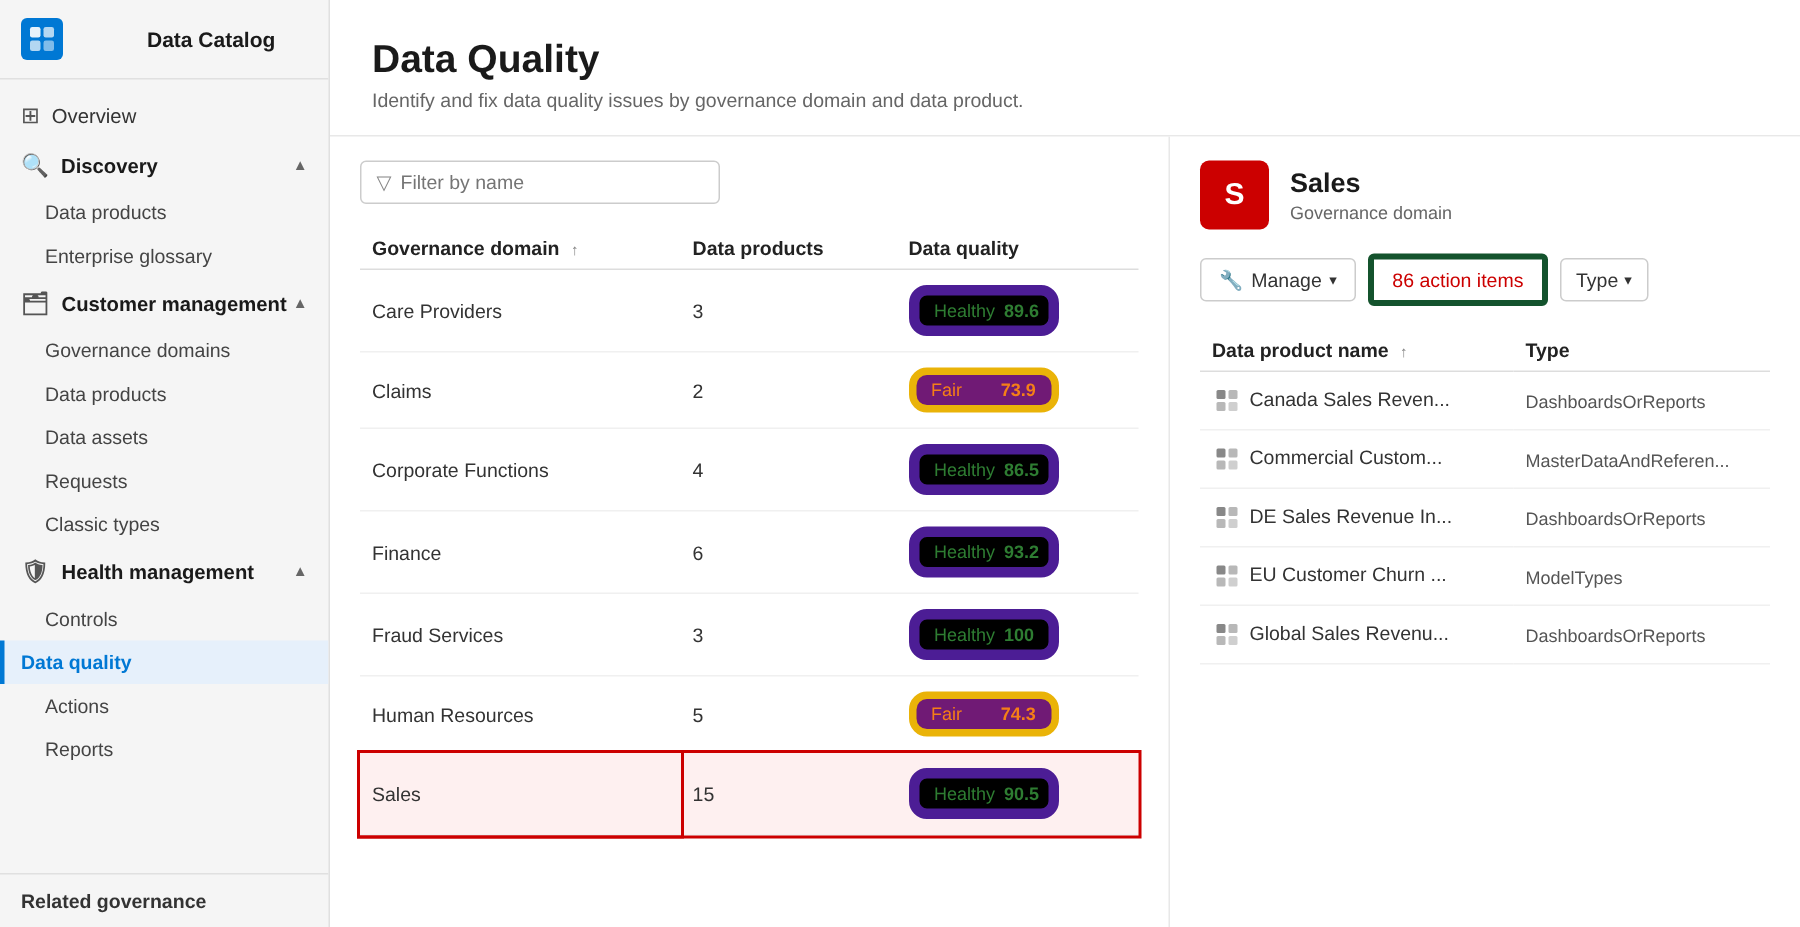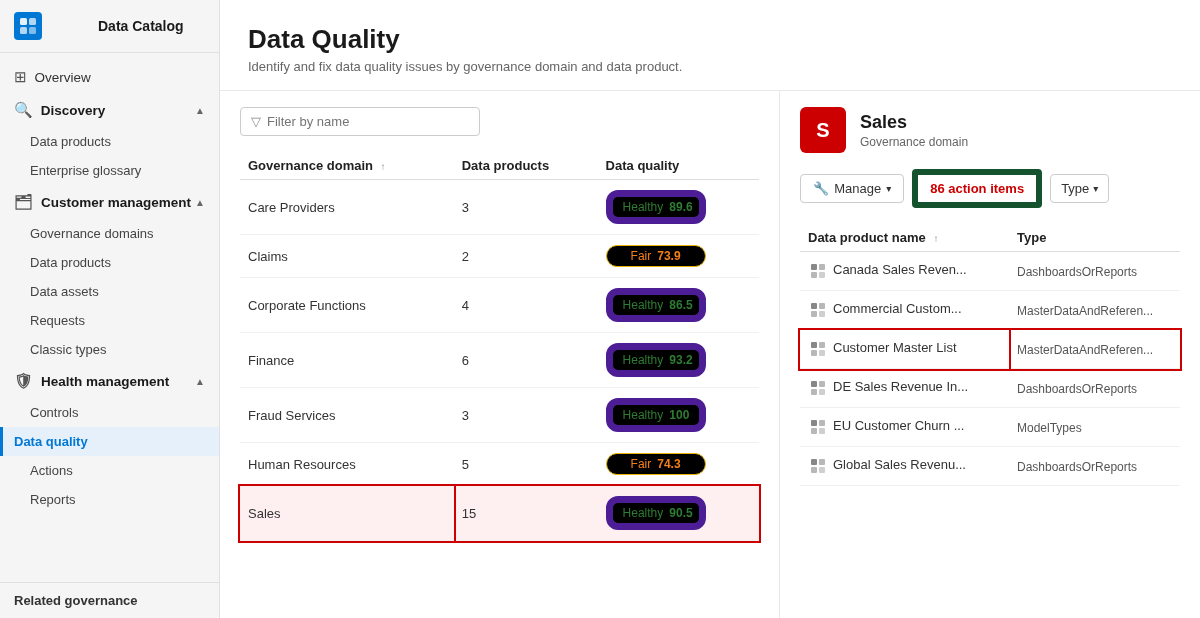--- a/index.html
+++ b/index.html
@@ -161,21 +161,21 @@
       display: inline-flex;
       align-items: center;
       justify-content: space-between;
       border-radius: 12px;
       padding: 3px 10px;
       font-size: 12px;
       font-weight: 500;
       width: 100px;
     }
     .badge.healthy { background: #000000; color: #2e7d32; border: 7px solid #4c1d95; }
-    .badge.fair { background: #000000; color: #f57f17; border: 1px solid #eab308; justify-content: center; }
+    .badge.fair { background: #701a75; color: #f57f17; border: 5px solid #eab308; }
     .badge-label { margin-right: 6px; }
     .badge-score { font-weight: 700; }
     .sort-icon { font-size: 10px; color: #888; margin-left: 4px; }
     .selected-table-row td { background: #fef0f0 !important; }
 
     
     .detail-panel {
       flex: 1;
       padding: 16px 20px;
       overflow-y: auto;
@@ -226,27 +226,27 @@
       background: #fff;
       font-size: 13px;
       cursor: pointer;
       font-weight: 500;
       color: #333;
     }
     .btn-action-items {
       display: flex;
       align-items: center;
       gap: 5px;
-      border: 6px solid #14532d;
+      border: 4px solid #14532d;
       border-radius: 4px;
       padding: 6px 12px;
       background: #fff;
       font-size: 13px;
       cursor: pointer;
-      font-weight: 700;
+      font-weight: 400;
       color: #c00;
     }
     .btn-type {
       display: flex;
       align-items: center;
       gap: 4px;
       border: 1px solid #ccc;
       border-radius: 4px;
       padding: 6px 10px;
       background: #fff;
@@ -517,31 +517,20 @@
               <td><span class="product-icon">
                   <svg width="16" height="16" viewBox="0 0 16 16" fill="none">
                     <rect x="1" y="1" width="6" height="6" rx="1" fill="#888"></rect>
                     <rect x="9" y="1" width="6" height="6" rx="1" fill="#888" opacity="0.6"></rect>
                     <rect x="1" y="9" width="6" height="6" rx="1" fill="#888" opacity="0.6"></rect>
                     <rect x="9" y="9" width="6" height="6" rx="1" fill="#888" opacity="0.4"></rect>
                   </svg>
                 </span><span>Commercial Custom...</span></td>
               <td><span class="type-text">MasterDataAndReferen...</span></td>
             </tr>
-            <tr style="outline: rgb(204, 0, 0) solid 2px;">
-              <td style="outline: rgb(204, 0, 0) solid 2px;"><span class="product-icon">
-                  <svg width="16" height="16" viewBox="0 0 16 16" fill="none">
-                    <rect x="1" y="1" width="6" height="6" rx="1" fill="#888"></rect>
-                    <rect x="9" y="1" width="6" height="6" rx="1" fill="#888" opacity="0.6"></rect>
-                    <rect x="1" y="9" width="6" height="6" rx="1" fill="#888" opacity="0.6"></rect>
-                    <rect x="9" y="9" width="6" height="6" rx="1" fill="#888" opacity="0.4"></rect>
-                  </svg>
-                </span><span>Customer Master List</span></td>
-              <td><span class="type-text">MasterDataAndReferen...</span></td>
-            </tr>
             <tr>
               <td><span class="product-icon">
                   <svg width="16" height="16" viewBox="0 0 16 16" fill="none">
                     <rect x="1" y="1" width="6" height="6" rx="1" fill="#888"></rect>
                     <rect x="9" y="1" width="6" height="6" rx="1" fill="#888" opacity="0.6"></rect>
                     <rect x="1" y="9" width="6" height="6" rx="1" fill="#888" opacity="0.6"></rect>
                     <rect x="9" y="9" width="6" height="6" rx="1" fill="#888" opacity="0.4"></rect>
                   </svg>
                 </span><span>DE Sales Revenue In...</span></td>
               <td><span class="type-text">DashboardsOrReports</span></td>

